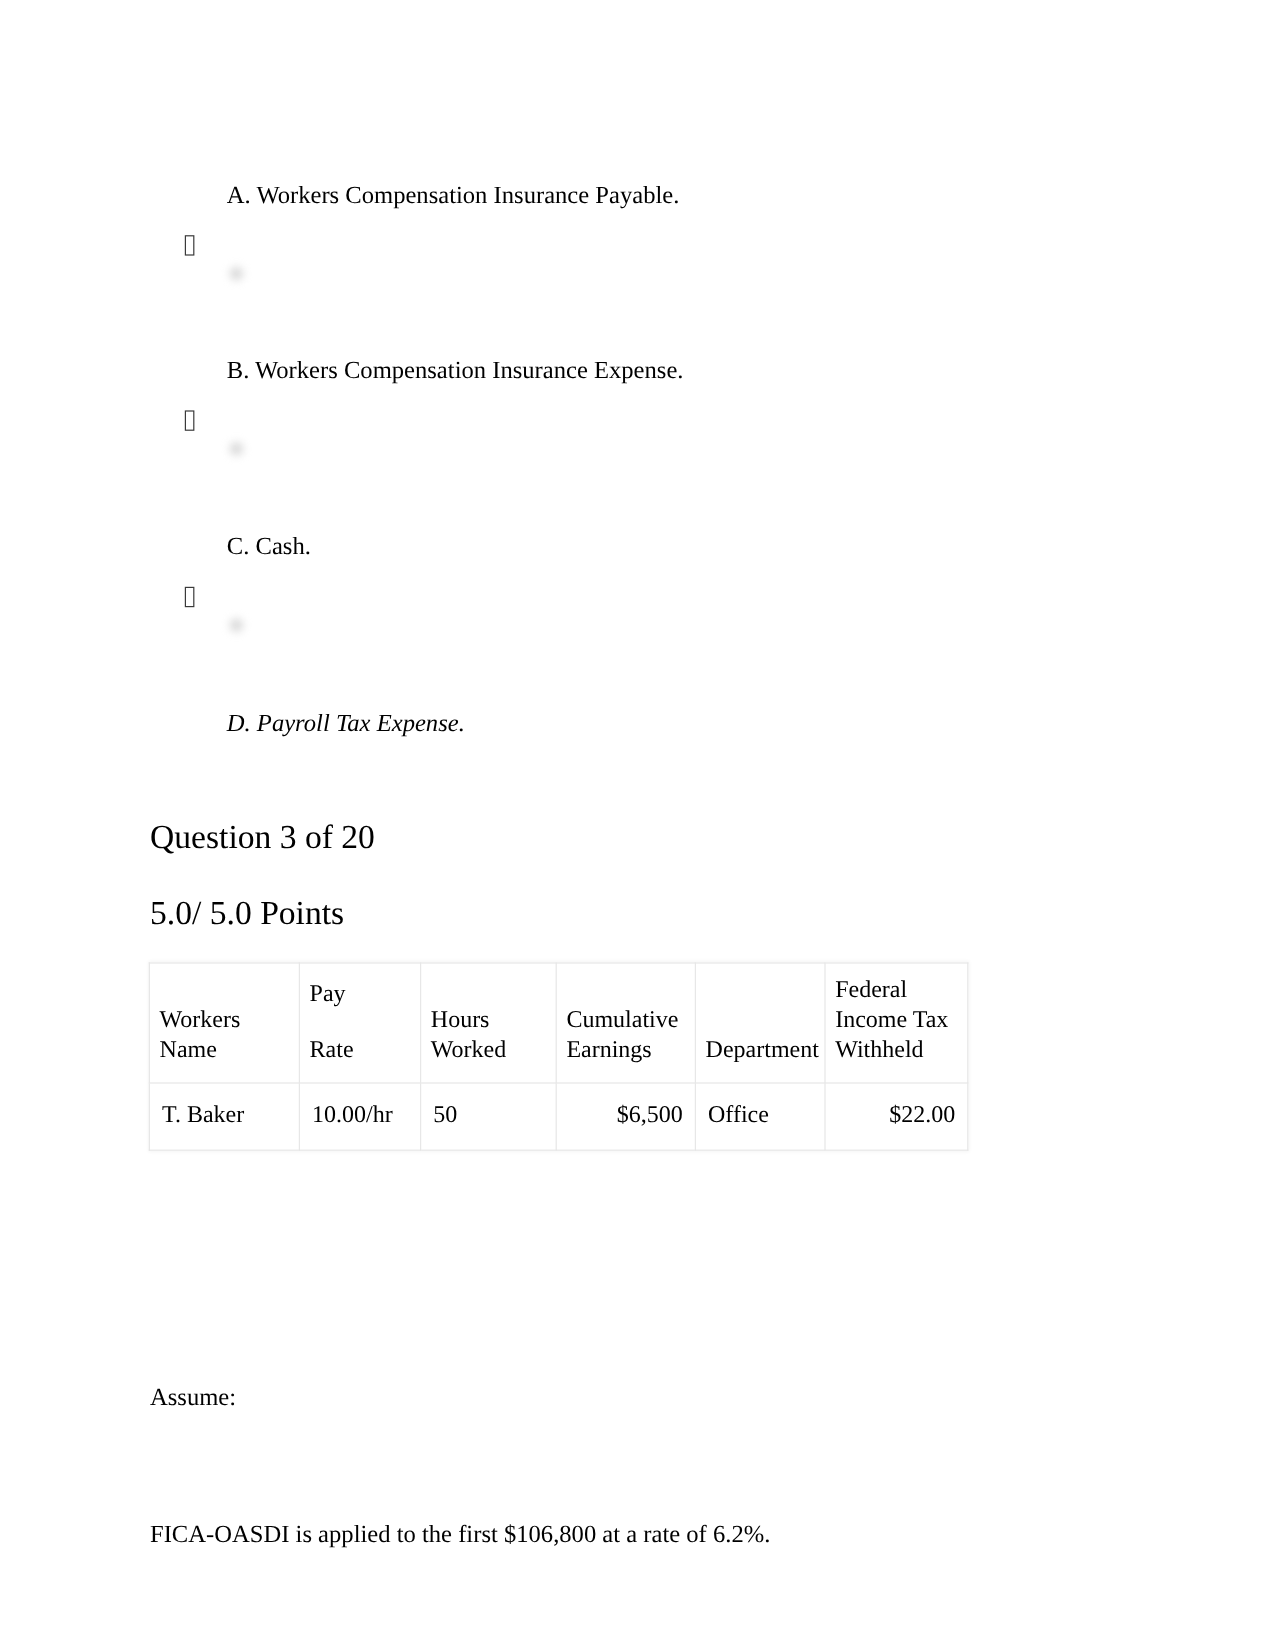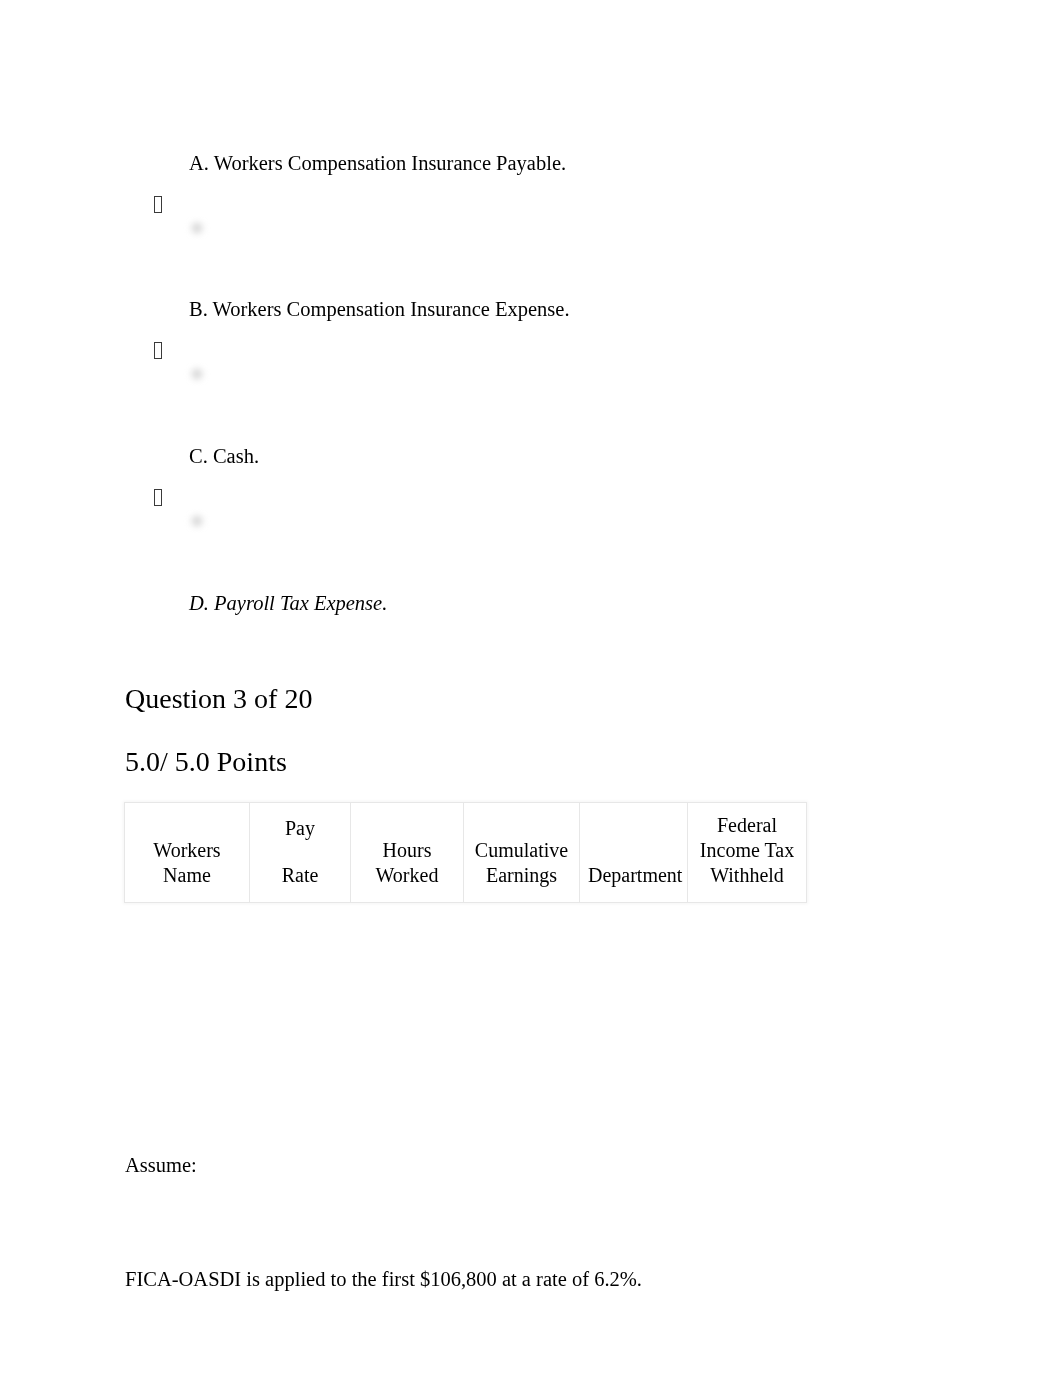--- a/index.html
+++ b/index.html
@@ -102,21 +102,21 @@
   .data-table td .cellpad {
     padding: 4px 10px 12px 10px;
   }
   .data-table tr.header-row td .cellpad {
     padding: 10px 8px 14px 8px;
   }
   .data-table tr.data-row td .cellpad {
     padding: 14px 10px 16px 10px;
   }
   .c-left   { text-align: left; }
-  .c-center { text-align: center; }
+  .c-center { text-align: left; }
   .c-right  { text-align: right; }
 
   .hdr-line { display: block; white-space: nowrap; }
   .hdr-gap  { display: block; height: 22px; }
 
   
   .col-name { width: 124px; }
   .col-rate { width: 100px; }
   .col-hours{ width: 112px; }
   .col-cum  { width: 115px; }
@@ -196,19 +196,39 @@
         <td class="col-fit">
           <div class="cellpad c-center">
             <span class="hdr-line">Federal</span>
             <span class="hdr-line">Income Tax</span>
             <span class="hdr-line">Withheld</span>
           </div>
         </td>
       </tr>
 
 
+      <tr class="data-row">
+        <td class="col-name">
+          <div class="cellpad c-left">T. Baker</div>
+        </td>
+        <td class="col-rate">
+          <div class="cellpad c-center">10.00/hr</div>
+        </td>
+        <td class="col-hours">
+          <div class="cellpad c-center">50</div>
+        </td>
+        <td class="col-cum">
+          <div class="cellpad c-right">$6,500</div>
+        </td>
+        <td class="col-dept">
+          <div class="cellpad c-center">Office</div>
+        </td>
+        <td class="col-fit">
+          <div class="cellpad c-right">$22.00</div>
+        </td>
+      </tr>
     </tbody>
   </table>
 
   <div class="para" style="top:1152px;">Assume:</div>
   <div class="para" style="top:1266px;">FICA-OASDI is applied to the first $106,800 at a rate of 6.2%.</div>
 
 </div>
 
 </body></html>

